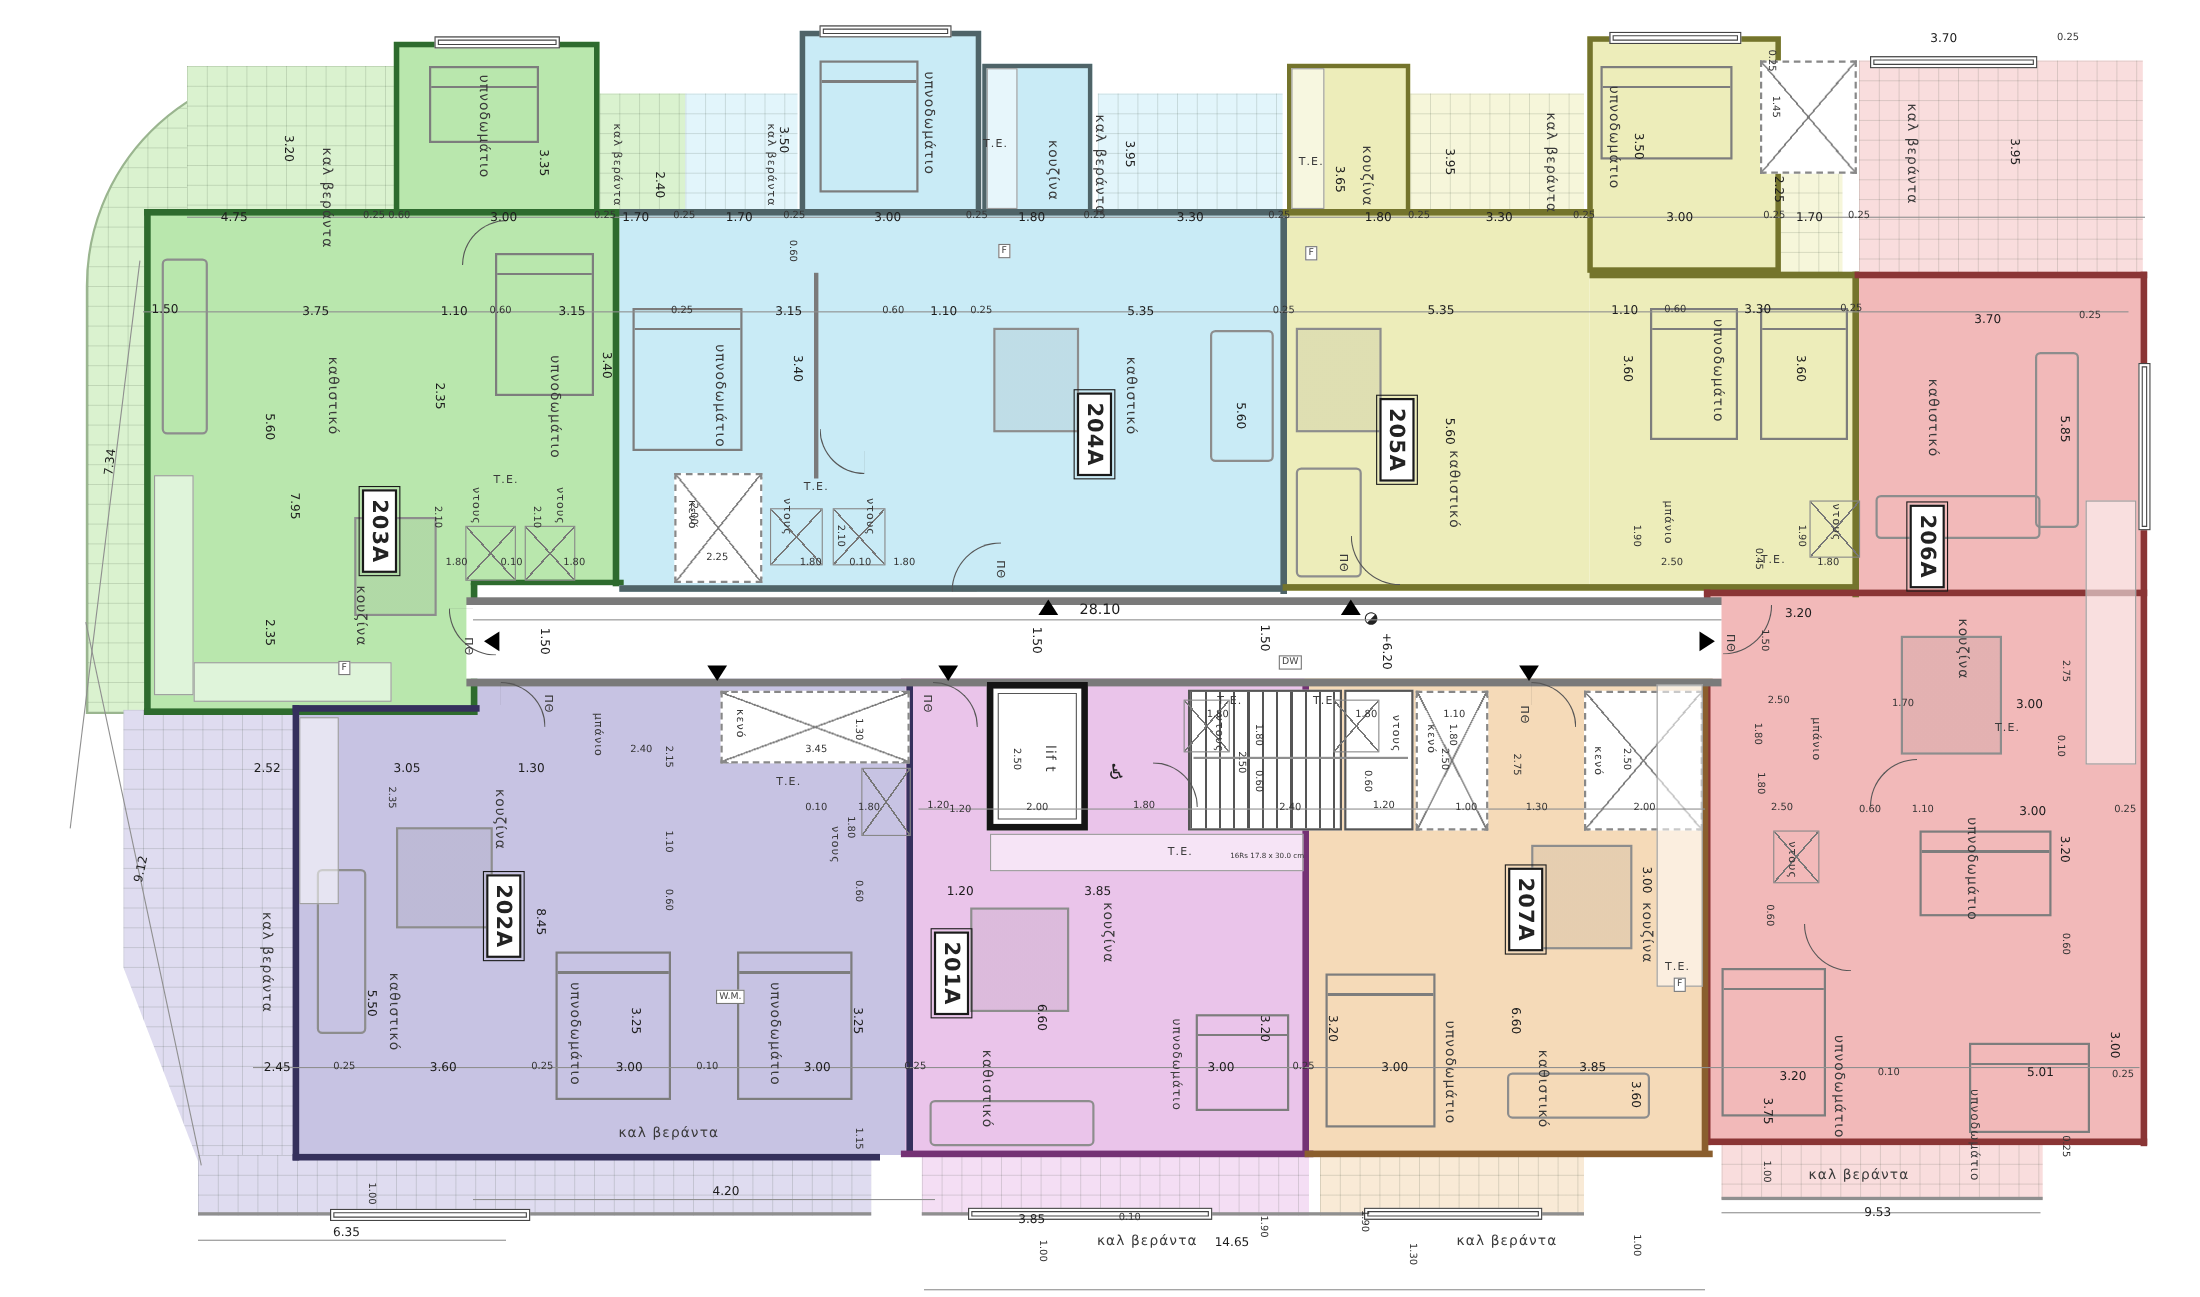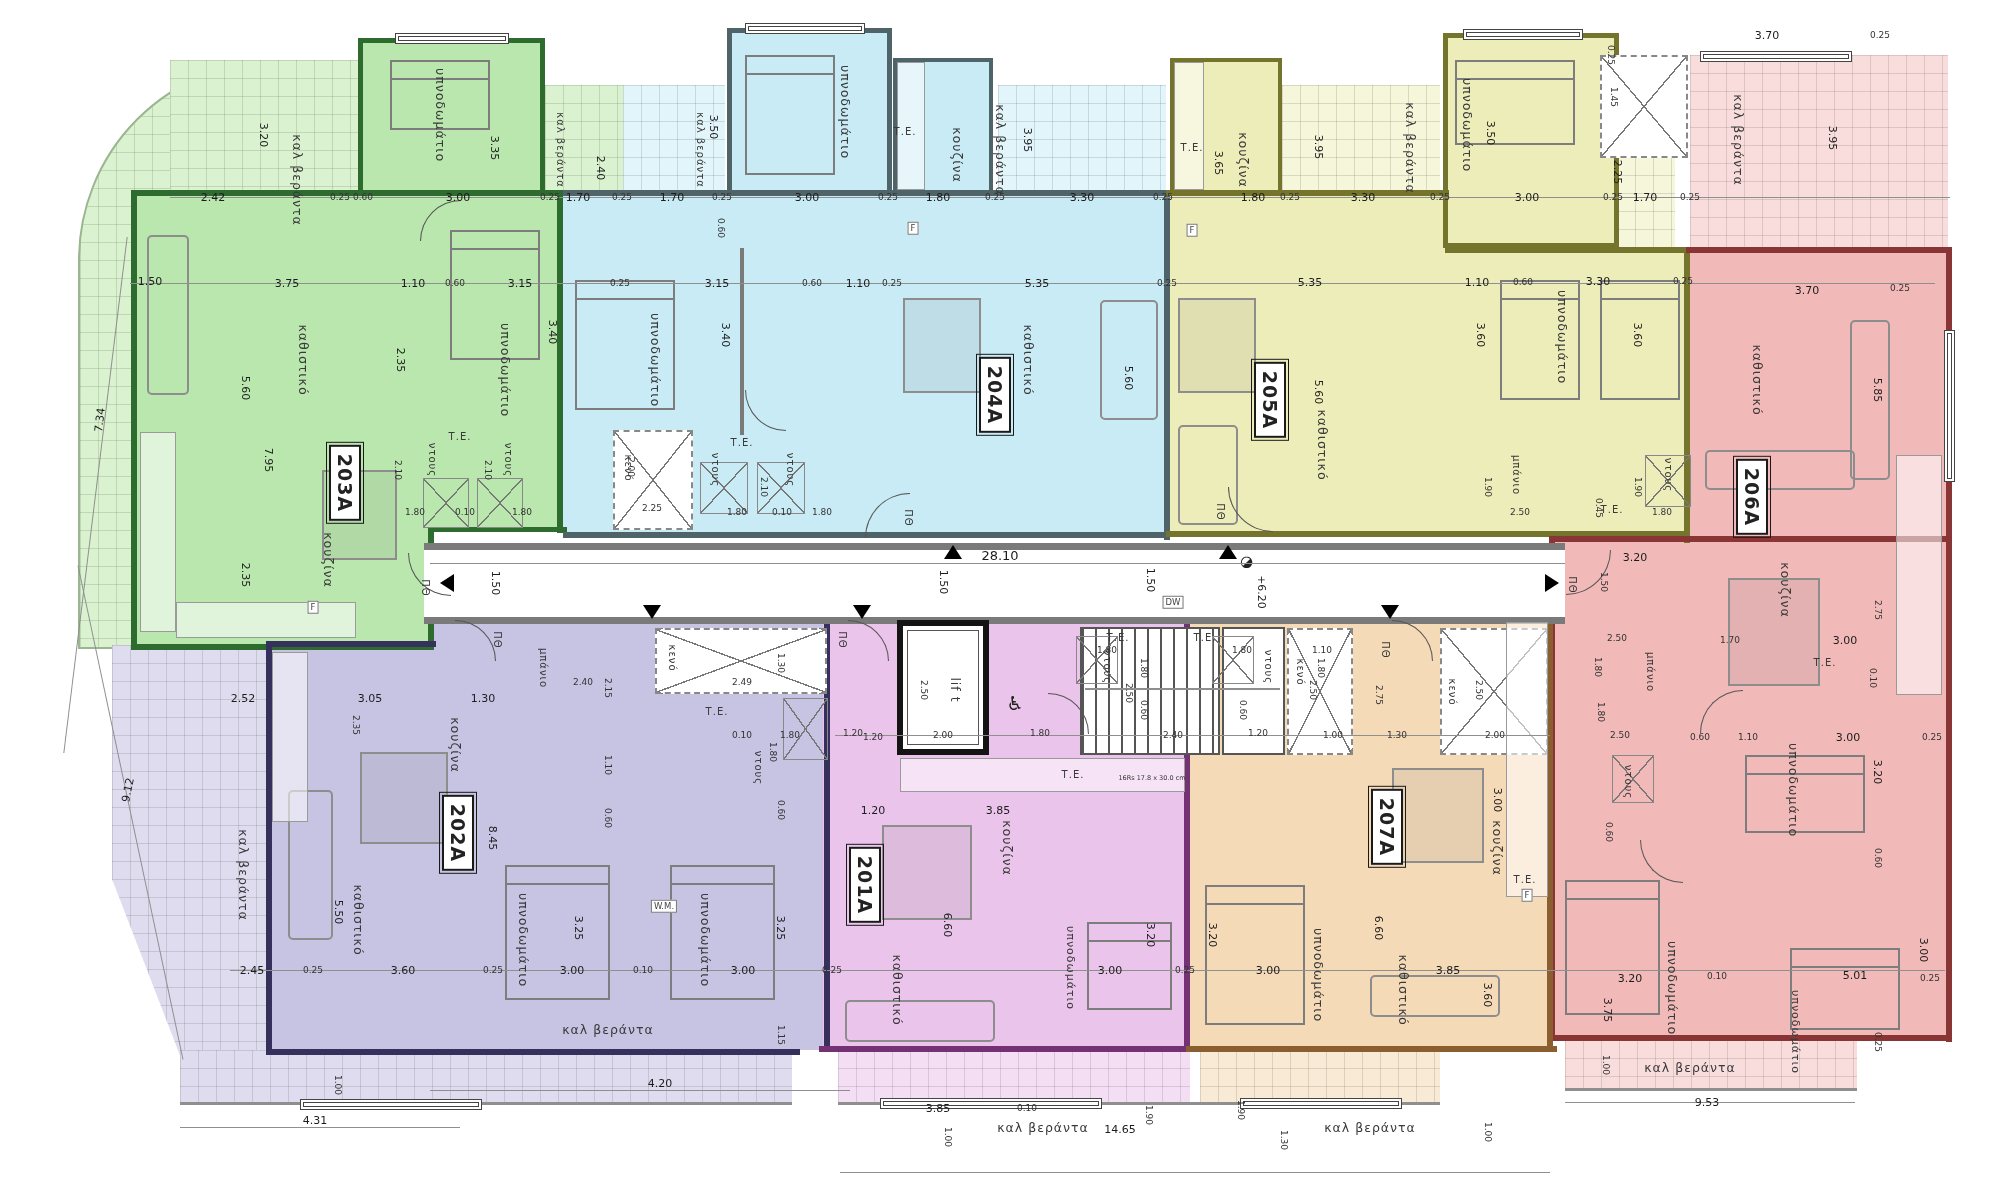--- a/index.html
+++ b/index.html
@@ -322,21 +322,21 @@
   <span class="rl" style="left:1370px;top:1128px">καλ βεράντα</span>
 
   <span class="mark" style="left:313px;top:607px">F</span>
   <span class="mark" style="left:913px;top:228px">F</span>
   <span class="mark" style="left:1192px;top:230px">F</span>
   <span class="mark" style="left:1527px;top:895px">F</span>
   <span class="mark" style="left:1173px;top:602px">DW</span>
   <span class="mark" style="left:664px;top:906px">W.M.</span>
   <span class="note" style="left:1152px;top:740px">16Rs 17.8 x 30.0 cm</span>
 
-  <span class="dim" style="left:213px;top:197px">2.42</span>
+  <span class="dim" style="left:213px;top:197px">4.75</span>
   <span class="dim sm" style="left:340px;top:197px">0.25</span>
   <span class="dim sm" style="left:363px;top:197px">0.60</span>
   <span class="dim" style="left:458px;top:197px">3.00</span>
   <span class="dim sm" style="left:550px;top:197px">0.25</span>
   <span class="dim" style="left:578px;top:197px">1.70</span>
   <span class="dim sm" style="left:622px;top:197px">0.25</span>
   <span class="dim" style="left:672px;top:197px">1.70</span>
   <span class="dim sm" style="left:722px;top:197px">0.25</span>
   <span class="dim" style="left:807px;top:197px">3.00</span>
   <span class="dim sm" style="left:888px;top:197px">0.25</span>
@@ -424,21 +424,21 @@
   <span class="dim sm" style="left:1040px;top:733px">1.80</span>
   <span class="dim sm" style="left:1173px;top:735px">2.40</span>
   <span class="dim v sm" style="left:1128px;top:693px">2.50</span>
   <span class="dim sm" style="left:1258px;top:733px">1.20</span>
   <span class="dim sm" style="left:1333px;top:735px">1.00</span>
   <span class="dim v sm" style="left:1312px;top:690px">2.50</span>
   <span class="dim sm" style="left:1397px;top:735px">1.30</span>
   <span class="dim v sm" style="left:1378px;top:695px">2.75</span>
   <span class="dim sm" style="left:1495px;top:735px">2.00</span>
   <span class="dim v sm" style="left:1478px;top:690px">2.50</span>
-  <span class="dim sm" style="left:742px;top:682px">2.49</span>
+  <span class="dim sm" style="left:742px;top:682px">3.45</span>
   <span class="dim v sm" style="left:780px;top:663px">1.30</span>
   <span class="dim" style="left:243px;top:698px">2.52</span>
   <span class="dim" style="left:370px;top:698px">3.05</span>
   <span class="dim" style="left:483px;top:698px">1.30</span>
   <span class="dim v sm" style="left:355px;top:725px">2.35</span>
   <span class="dim sm" style="left:583px;top:682px">2.40</span>
   <span class="dim v sm" style="left:607px;top:688px">2.15</span>
   <span class="dim v sm" style="left:607px;top:765px">1.10</span>
   <span class="dim v sm" style="left:607px;top:818px">0.60</span>
   <span class="dim v" style="left:492px;top:838px">8.45</span>
@@ -452,21 +452,21 @@
   <span class="dim v" style="left:578px;top:928px">3.25</span>
   <span class="dim v" style="left:780px;top:928px">3.25</span>
   <span class="dim" style="left:743px;top:970px">3.00</span>
   <span class="dim sm" style="left:832px;top:970px">0.25</span>
   <span class="dim sm" style="left:790px;top:735px">1.80</span>
   <span class="dim sm" style="left:742px;top:735px">0.10</span>
   <span class="dim v sm" style="left:772px;top:752px">1.80</span>
   <span class="dim v sm" style="left:780px;top:810px">0.60</span>
   <span class="dim" style="left:128px;top:790px;transform:translate(-50%,-50%) rotate(-78deg)">9.12</span>
   <span class="dim" style="left:100px;top:420px;transform:translate(-50%,-50%) rotate(-83deg)">7.34</span>
-  <span class="dim" style="left:315px;top:1120px">4.31</span>
+  <span class="dim" style="left:315px;top:1120px">6.35</span>
   <span class="dim v sm" style="left:337px;top:1085px">1.00</span>
   <span class="dim" style="left:660px;top:1083px">4.20</span>
   <span class="dim v sm" style="left:780px;top:1035px">1.15</span>
   <span class="dim sm" style="left:873px;top:737px">1.20</span>
   <span class="dim" style="left:873px;top:810px">1.20</span>
   <span class="dim" style="left:998px;top:810px">3.85</span>
   <span class="dim v" style="left:947px;top:925px">6.60</span>
   <span class="dim" style="left:1110px;top:970px">3.00</span>
   <span class="dim v" style="left:1150px;top:935px">3.20</span>
   <span class="dim sm" style="left:1185px;top:970px">0.25</span>

